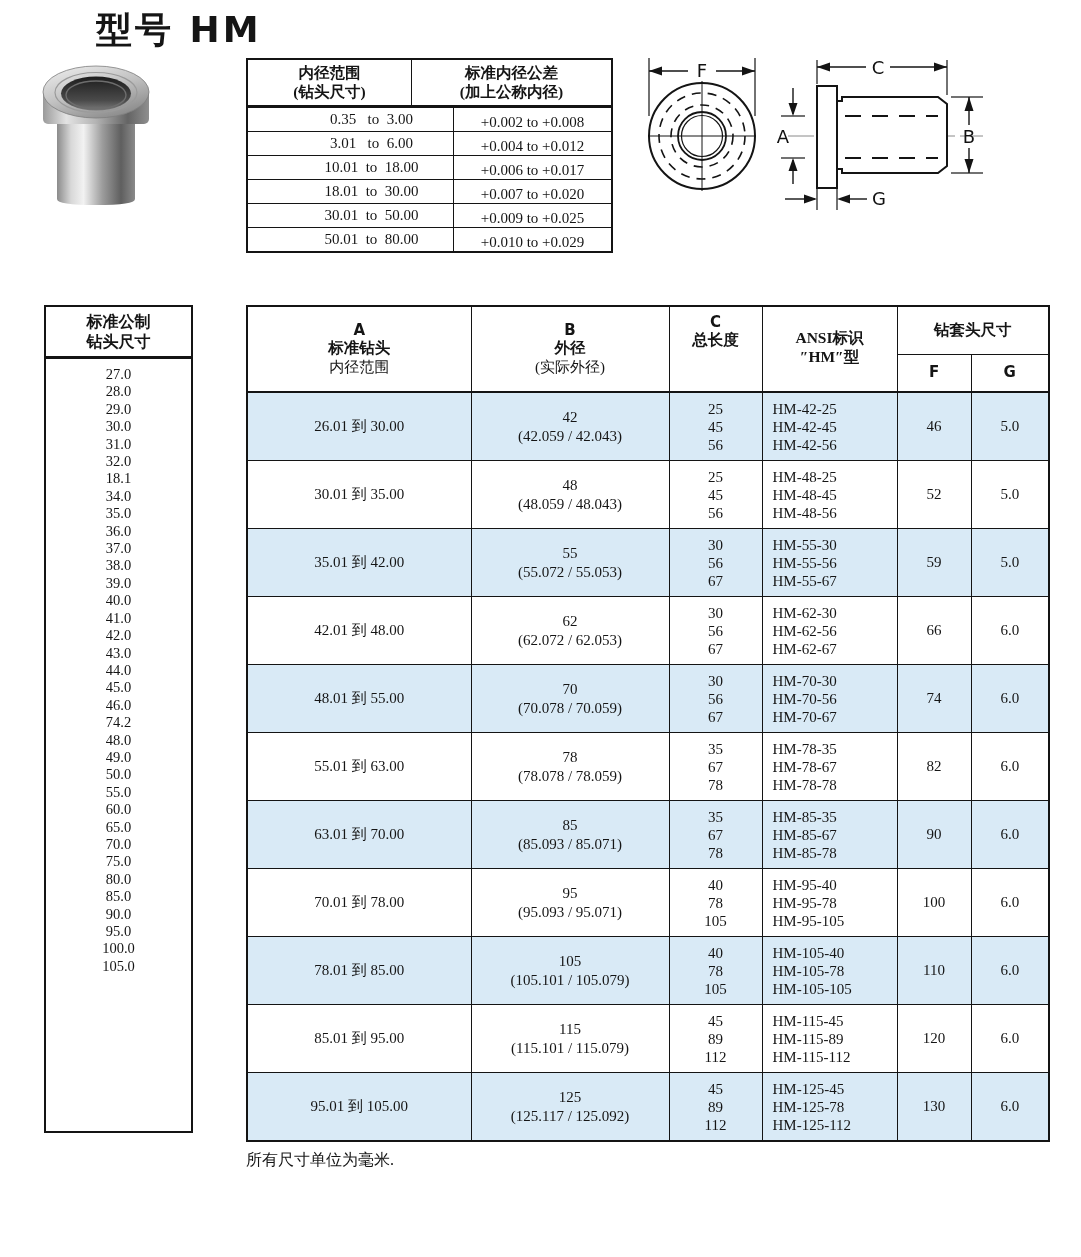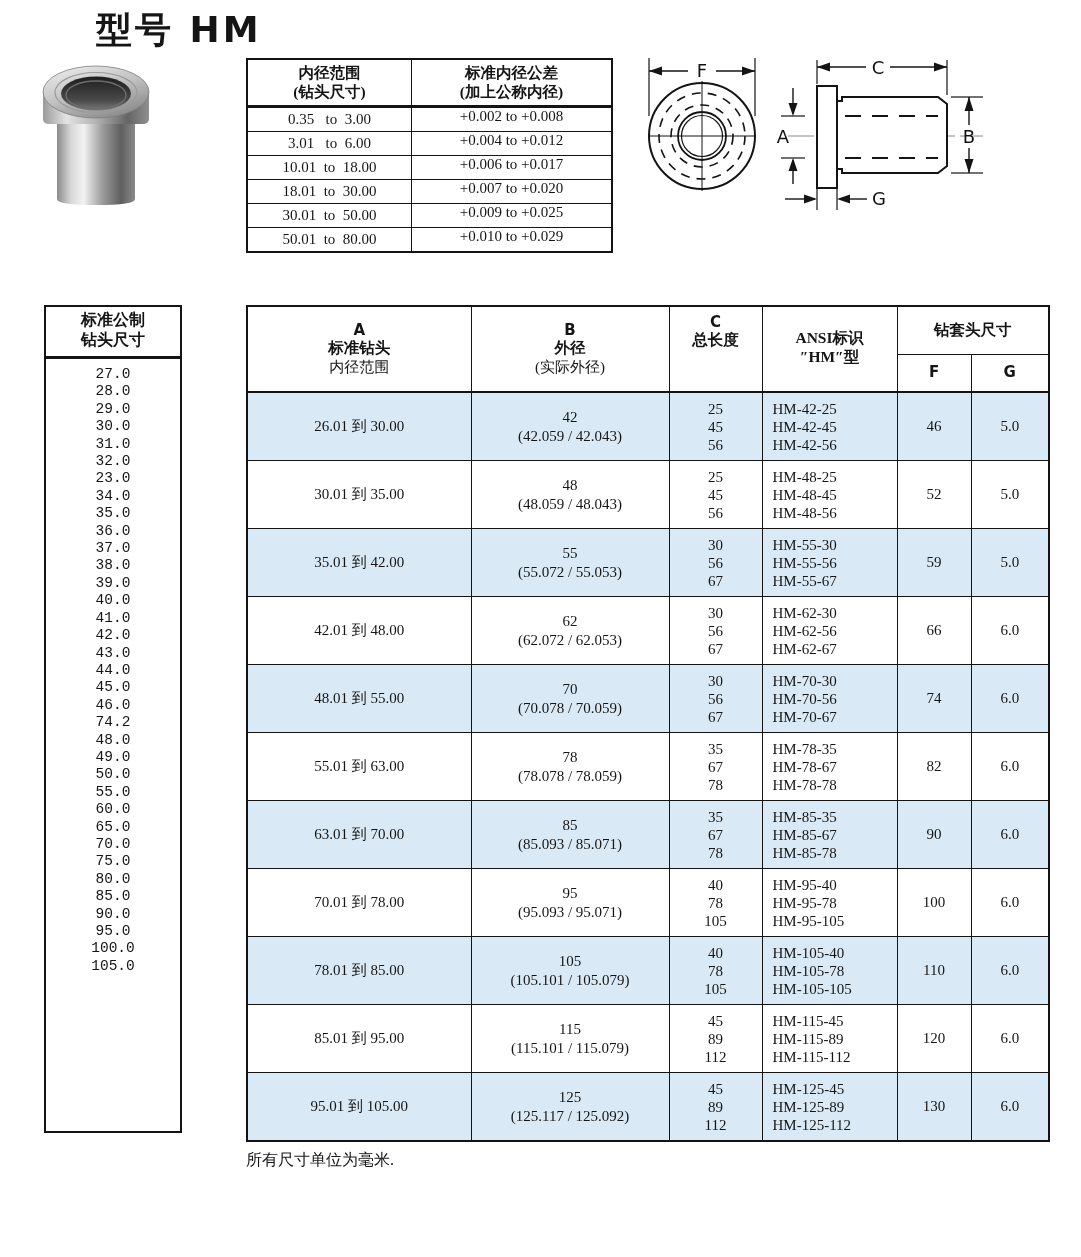--- a/index.html
+++ b/index.html
@@ -12,32 +12,32 @@
 
   
   .photo{position:absolute;left:36px;top:58px;}
 
   
   .tol{position:absolute;left:246px;top:58px;width:367px;border:2.5px solid #141414;box-sizing:border-box;}
   .tol-head{display:flex;border-bottom:3px solid #141414;}
   .tol-head .th1,.tol-head .th2{padding:3px 0 4px;text-align:center;font-weight:bold;font-size:15.5px;line-height:19px;}
   .th1{width:164px;border-right:1.5px solid #141414;box-sizing:border-box;}
   .th2{flex:1;}
-  .trow{display:flex;height:23px;align-items:flex-start;}
+  .trow{display:flex;height:23px;align-items:flex-end;padding-left:42px;}
   .trow + .trow{border-top:1.5px solid #141414;}
   .trow .tc1{width:164px;border-right:1.5px solid #141414;box-sizing:border-box;text-align:center;
              font-size:15px;white-space:pre;align-self:stretch;display:flex;align-items:center;justify-content:center;}
   .trow .tc2{flex:1;text-align:center;font-size:15px;white-space:pre;}
 
   
   .diagram{position:absolute;left:633px;top:48px;}
   .dim-label{font-family:"DejaVu Sans","Liberation Sans",sans-serif;font-size:18px;fill:#111;}
 
   
-  .sidebar{position:absolute;left:44px;top:305px;width:138px;height:828px;border:2.5px solid #141414;box-sizing:border-box;font-family:Liberation Mono, monospace;}
+  .sidebar{position:absolute;left:44px;top:305px;width:149px;height:828px;border:2.5px solid #141414;box-sizing:border-box;}
   .sidebar-header{text-align:center;font-weight:bold;font-size:16px;line-height:19.5px;padding:5px 0 5px;
                   border-bottom:3px solid #141414;}
   .size-list{padding-top:7px;}
   .size-item{text-align:center;font-size:14.5px;line-height:17.4px;}
 
   
   .spec{position:absolute;left:246px;top:305px;width:802px;border-collapse:collapse;table-layout:fixed;
         border:2.5px solid #141414;}
   .spec th,.spec td{border:1.5px solid #141414;padding:0;}
   .spec thead{border-bottom:2.5px solid #141414;}
@@ -205,21 +205,21 @@
       <div>标准公制</div>
       <div>钻头尺寸</div>
     </div>
     <div id="size-list" class="size-list">
         <div class="size-item">27.0</div>
         <div class="size-item">28.0</div>
         <div class="size-item">29.0</div>
         <div class="size-item">30.0</div>
         <div class="size-item">31.0</div>
         <div class="size-item">32.0</div>
-        <div class="size-item">23.0</div>
+        <div class="size-item">18.1</div>
         <div class="size-item">34.0</div>
         <div class="size-item">35.0</div>
         <div class="size-item">36.0</div>
         <div class="size-item">37.0</div>
         <div class="size-item">38.0</div>
         <div class="size-item">39.0</div>
         <div class="size-item">40.0</div>
         <div class="size-item">41.0</div>
         <div class="size-item">42.0</div>
         <div class="size-item">43.0</div>
@@ -434,21 +434,21 @@
         <tr class="shaded">
     <td class="ca">95.01 到 105.00</td>
     <td class="cb">
       <div>125</div>
       <div>(125.117 / 125.092)</div>
     </td>
     <td class="cc">45
 89
 112</td>
     <td class="cd">HM-125-45
-HM-125-89
+HM-125-78
 HM-125-112</td>
     <td class="cf">130</td>
     <td class="cg">6.0</td>
   </tr>
       </tbody>
   </table>
 
   <div class="note1">所有尺寸单位为毫米.</div>
 </div>
 

